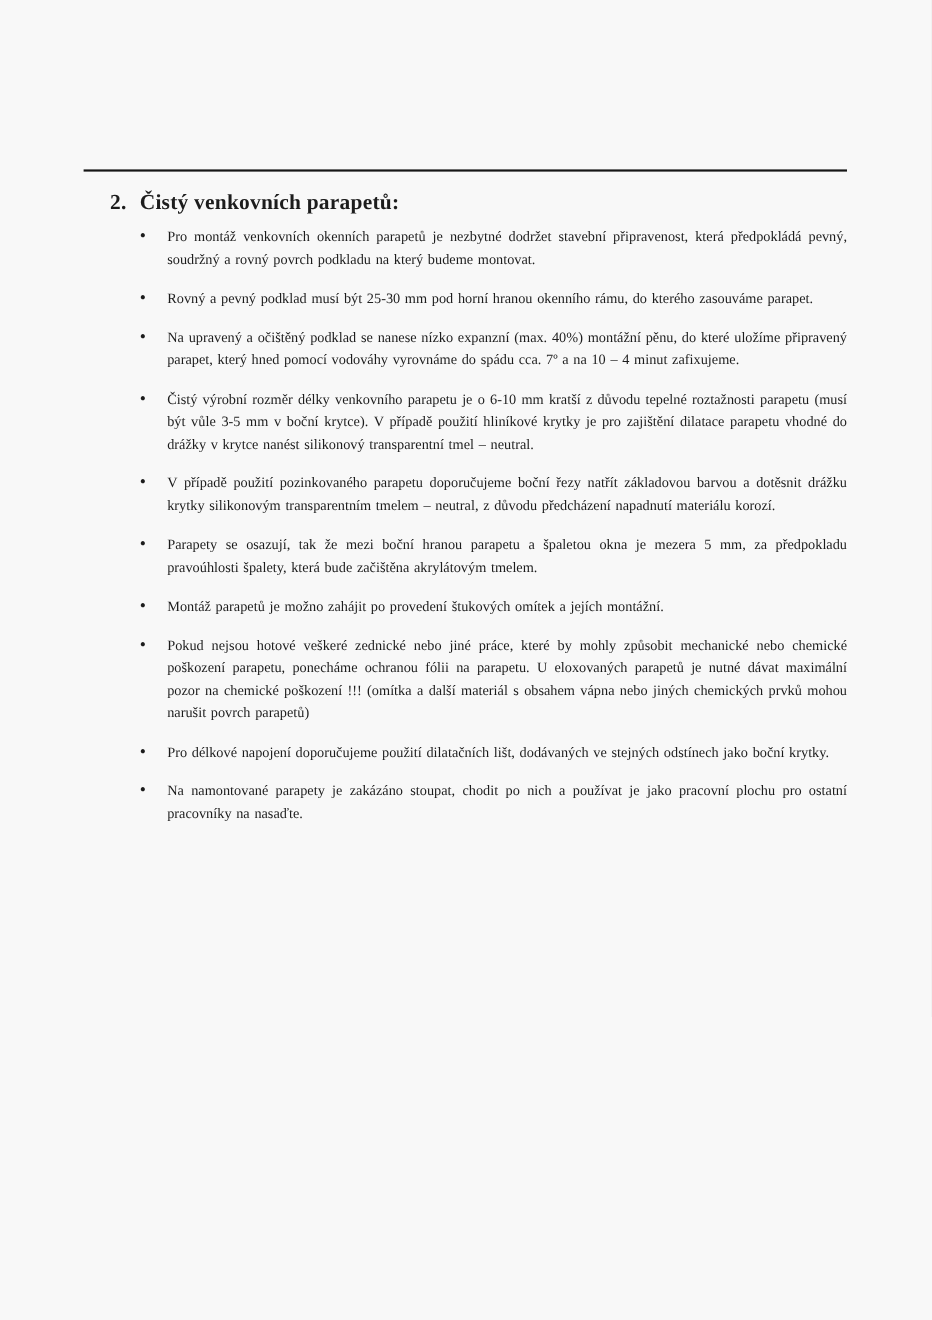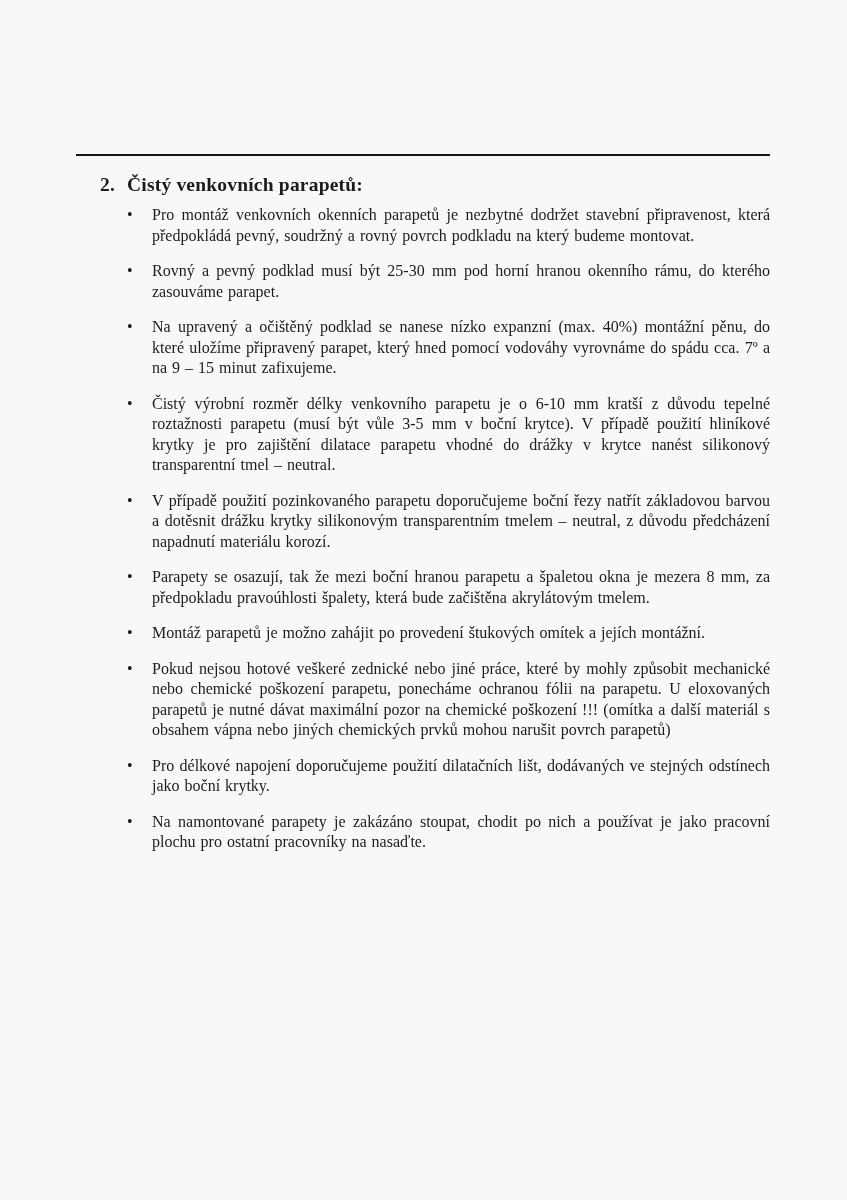--- a/index.html
+++ b/index.html
@@ -45,21 +45,21 @@
   }
   .bullet-list {
     margin: 7px 0 0 0;
     padding: 0;
     list-style: none;
   }
   .bullet-list li {
     position: relative;
     padding-left: 52px;
     margin-bottom: 15px;
-    font-size: 16px;
+    font-size: 13px;
     line-height: 20.5px;
     text-align: justify;
     word-spacing: 1px;
   }
   .bullet-list li::before {
     content: "\2022";
     position: absolute;
     left: 27px;
     top: 0;
     font-size: 16px;
@@ -75,24 +75,24 @@
   <div class="content">
 
     <div class="heading">
       <span class="num">2.</span>
       <span>Čistý venkovních parapetů:</span>
     </div>
 
     <ul class="bullet-list">
       <li>Pro montáž venkovních okenních parapetů je nezbytné dodržet stavební připravenost, která předpokládá pevný, soudržný a rovný povrch podkladu na který budeme montovat.</li>
       <li>Rovný a pevný podklad musí být 25-30 mm pod horní hranou okenního rámu, do kterého zasouváme parapet.</li>
-      <li>Na upravený a očištěný podklad se nanese nízko expanzní (max. 40%) montážní pěnu, do které uložíme připravený parapet, který hned pomocí vodováhy vyrovnáme do spádu cca. 7º a na 9 – 15 minut zafixujeme.</li>
+      <li>Na upravený a očištěný podklad se nanese nízko expanzní (max. 40%) montážní pěnu, do které uložíme připravený parapet, který hned pomocí vodováhy vyrovnáme do spádu cca. 7º a na 10 – 4 minut zafixujeme.</li>
       <li>Čistý výrobní rozměr délky venkovního parapetu je o 6-10 mm kratší z důvodu tepelné roztažnosti parapetu (musí být vůle 3-5 mm v boční krytce). V případě použití hliníkové krytky je pro zajištění dilatace parapetu vhodné do drážky v krytce nanést silikonový transparentní tmel – neutral.</li>
       <li>V případě použití pozinkovaného parapetu doporučujeme boční řezy natřít základovou barvou a dotěsnit drážku krytky silikonovým transparentním tmelem – neutral, z důvodu předcházení napadnutí materiálu korozí.</li>
-      <li>Parapety se osazují, tak že mezi boční hranou parapetu a špaletou okna je mezera 8 mm, za předpokladu pravoúhlosti špalety, která bude začištěna akrylátovým tmelem.</li>
+      <li>Parapety se osazují, tak že mezi boční hranou parapetu a špaletou okna je mezera 5 mm, za předpokladu pravoúhlosti špalety, která bude začištěna akrylátovým tmelem.</li>
       <li>Montáž parapetů je možno zahájit po provedení štukových omítek a jejích montážní.</li>
       <li>Pokud nejsou hotové veškeré zednické nebo jiné práce, které by mohly způsobit mechanické nebo chemické poškození parapetu, ponecháme ochranou fólii na parapetu. U eloxovaných parapetů je nutné dávat maximální pozor na chemické poškození !!! (omítka a další materiál s obsahem vápna nebo jiných chemických prvků mohou narušit povrch parapetů)</li>
       <li>Pro délkové napojení doporučujeme použití dilatačních lišt, dodávaných ve stejných odstínech jako boční krytky.</li>
       <li>Na namontované parapety je zakázáno stoupat, chodit po nich a používat je jako pracovní plochu pro ostatní pracovníky na nasaďte.</li>
     </ul>
 
   </div>
 
 </div>
 

